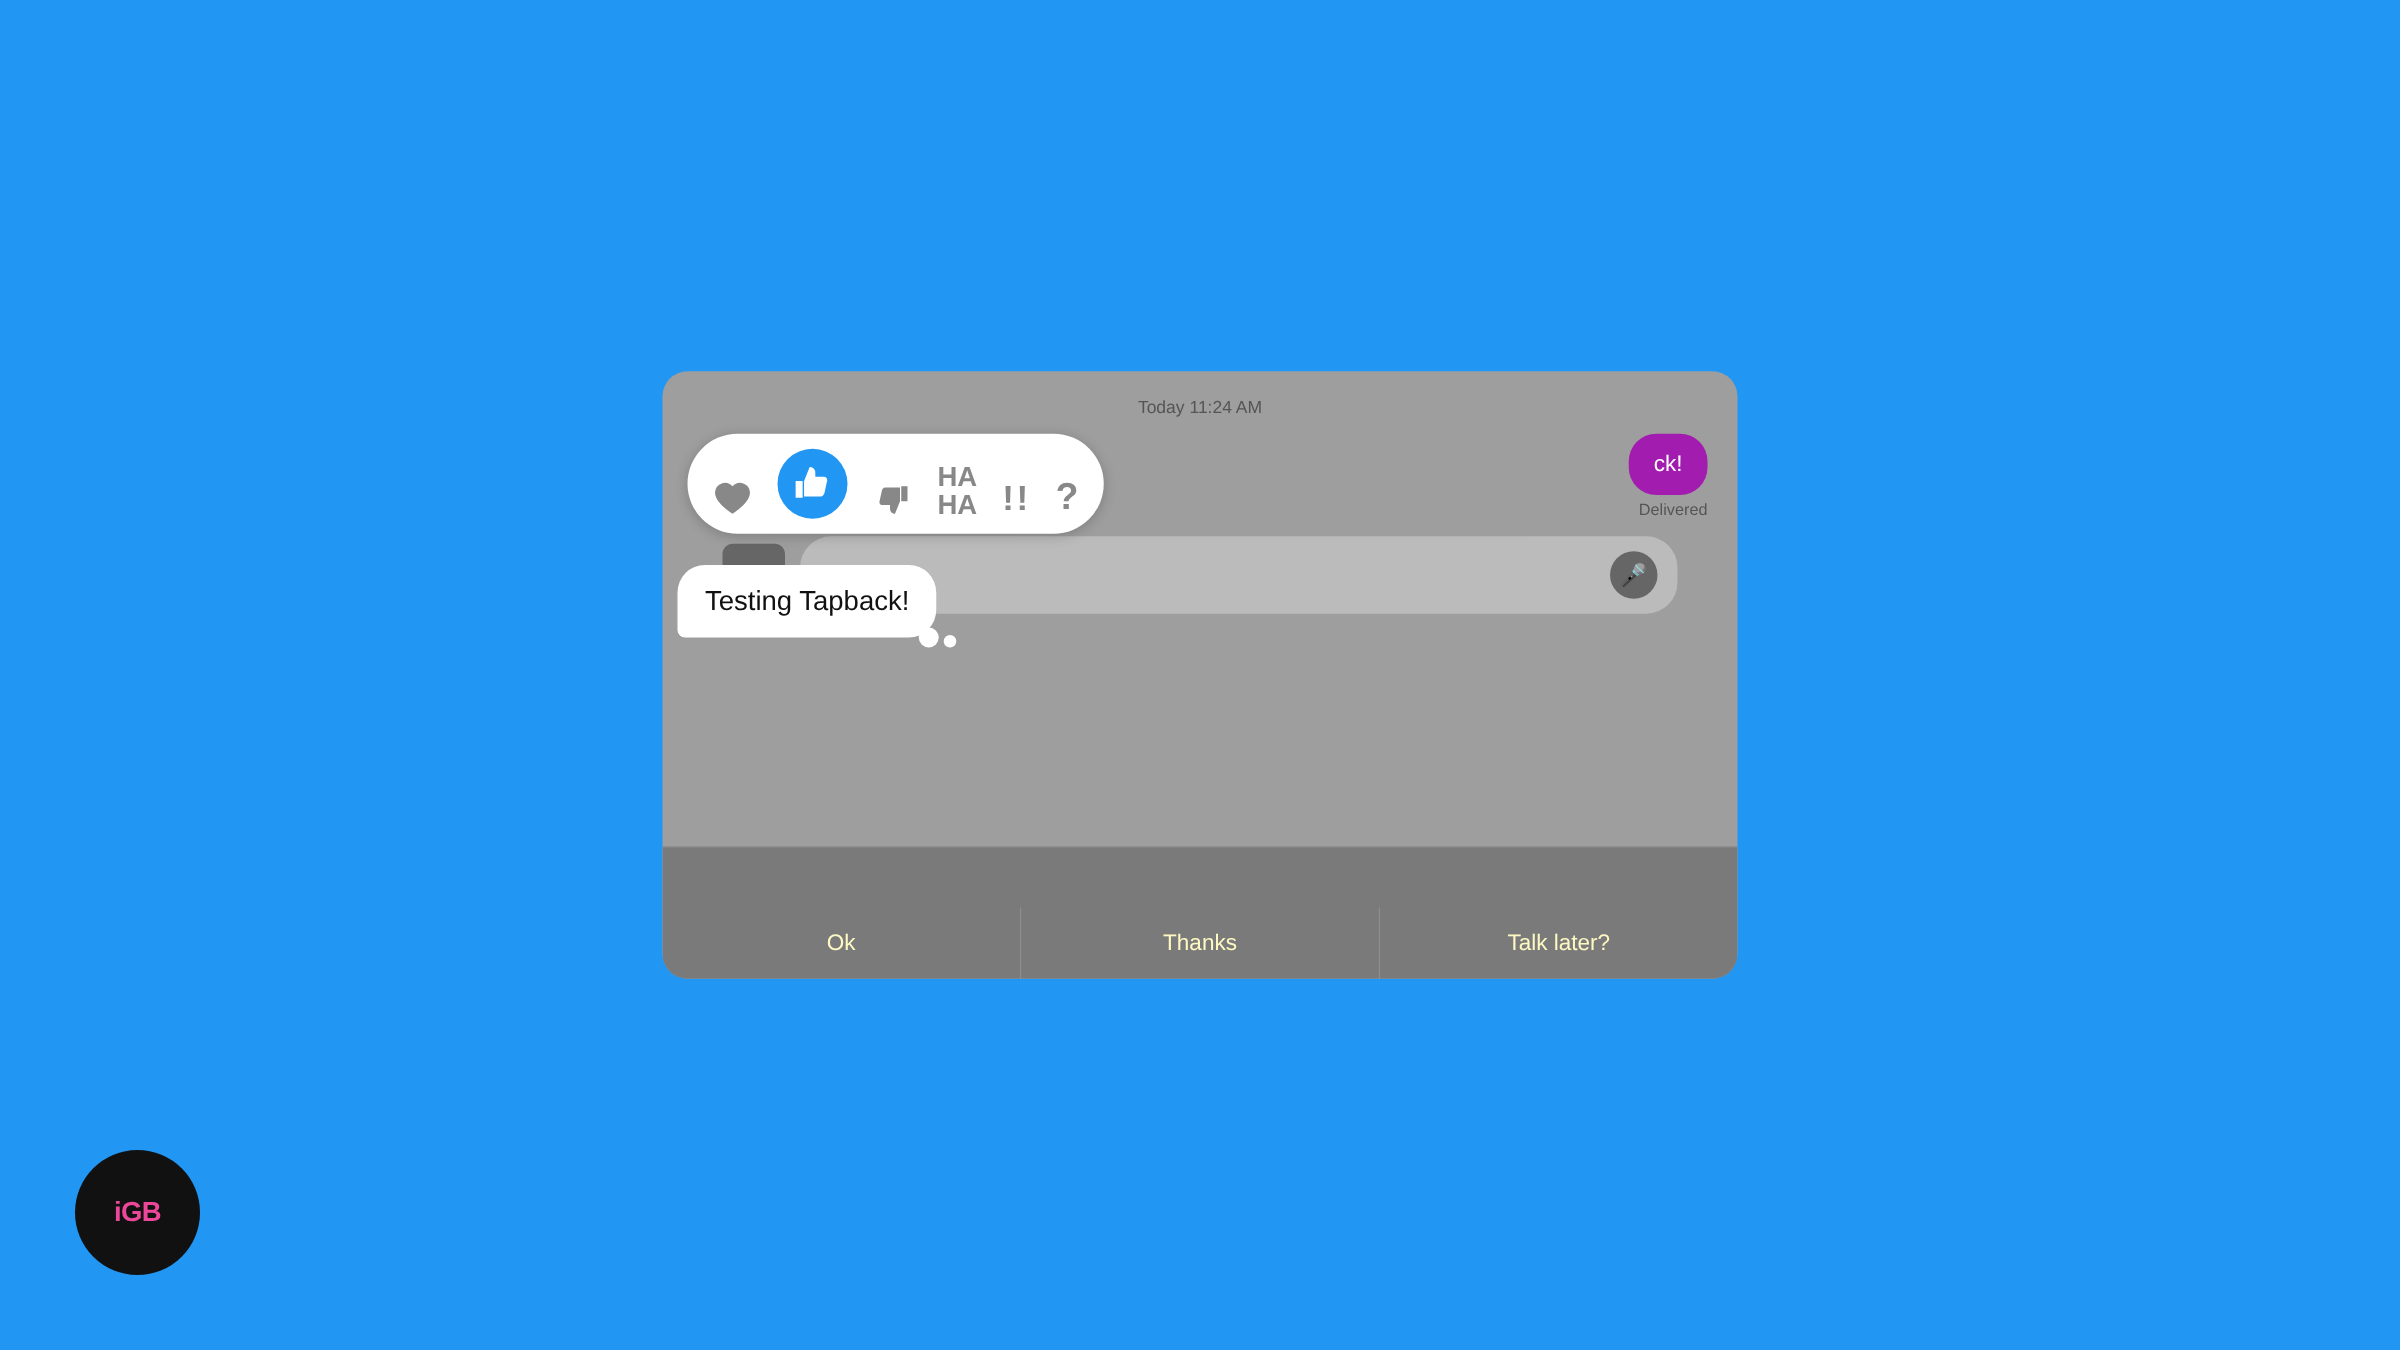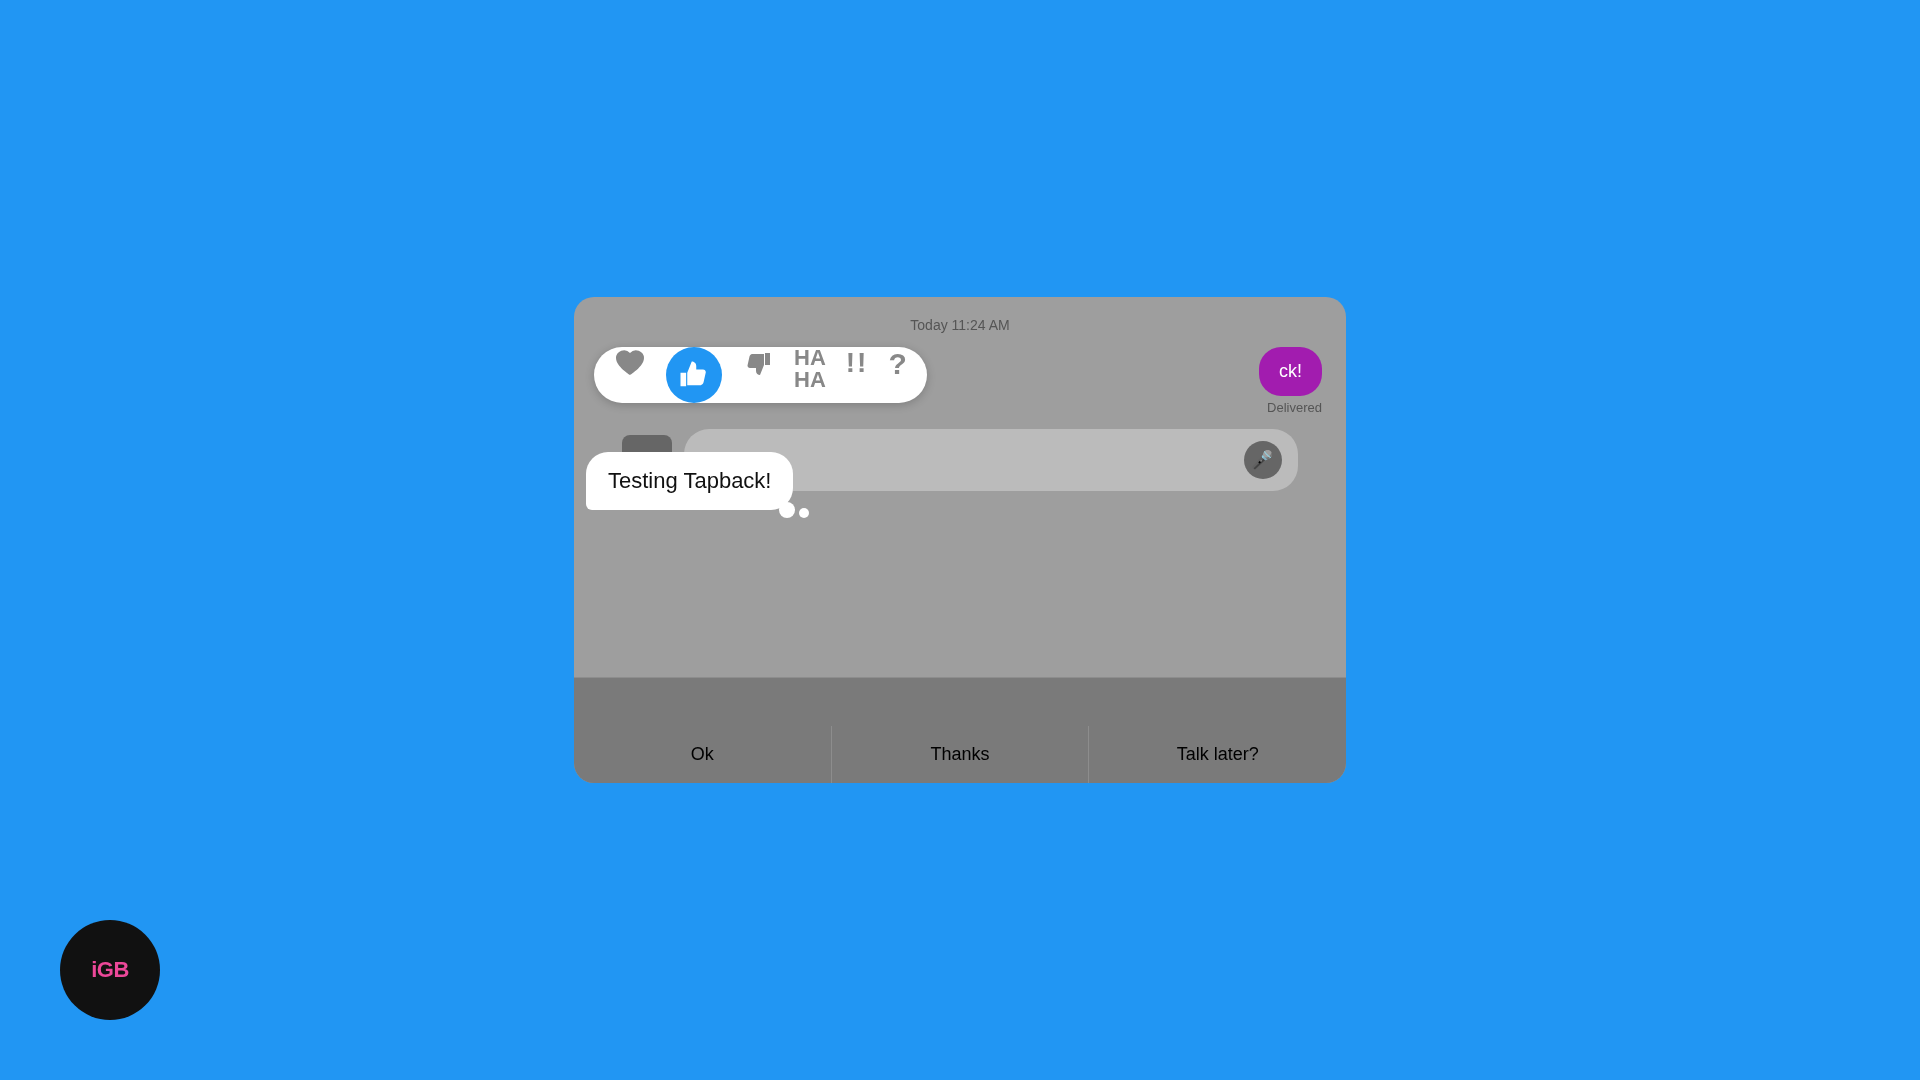--- a/index.html
+++ b/index.html
@@ -9,21 +9,21 @@
       height: 1080px;
       background-color: #2196F3;
       display: flex;
       align-items: center;
       justify-content: center;
       font-family: -apple-system, BlinkMacSystemFont, 'Helvetica Neue', Arial, sans-serif;
       overflow: hidden;
     }
 
     .messages-window {
-      width: 772px;
+      width: 860px;
       background: #9E9E9E;
       border-radius: 20px;
       overflow: hidden;
       position: relative;
     }
 
     .messages-body {
       padding: 20px 24px 0 24px;
       min-height: 380px;
       position: relative;
@@ -35,22 +35,22 @@
       font-size: 14px;
       margin-bottom: 18px;
       font-weight: 400;
     }
 
     
     .tapback-bar {
       background: white;
       border-radius: 50px;
       display: flex;
-      align-items: flex-start;
-      padding: 0 20px;
+      align-items: flex-end;
+      padding: 12px 20px;
       gap: 20px;
       width: fit-content;
       position: absolute;
       top: 50px;
       left: 20px;
       right: 60px;
       z-index: 10;
       box-shadow: 0 2px 10px rgba(0,0,0,0.2);
     }
 
@@ -213,21 +213,21 @@
     .quick-replies {
       background: #7a7a7a;
       display: flex;
       border-top: 1px solid rgba(255,255,255,0.15);
     }
 
     .quick-reply {
       flex: 1;
       padding: 18px 10px;
       text-align: center;
-      color: #000000;
+      color: #fef9c3;
       font-size: 18px;
       cursor: pointer;
       border-right: 1px solid rgba(255,255,255,0.15);
       margin-top: 48px;
     }
 
     .quick-reply:last-child {
       border-right: none;
     }
 

